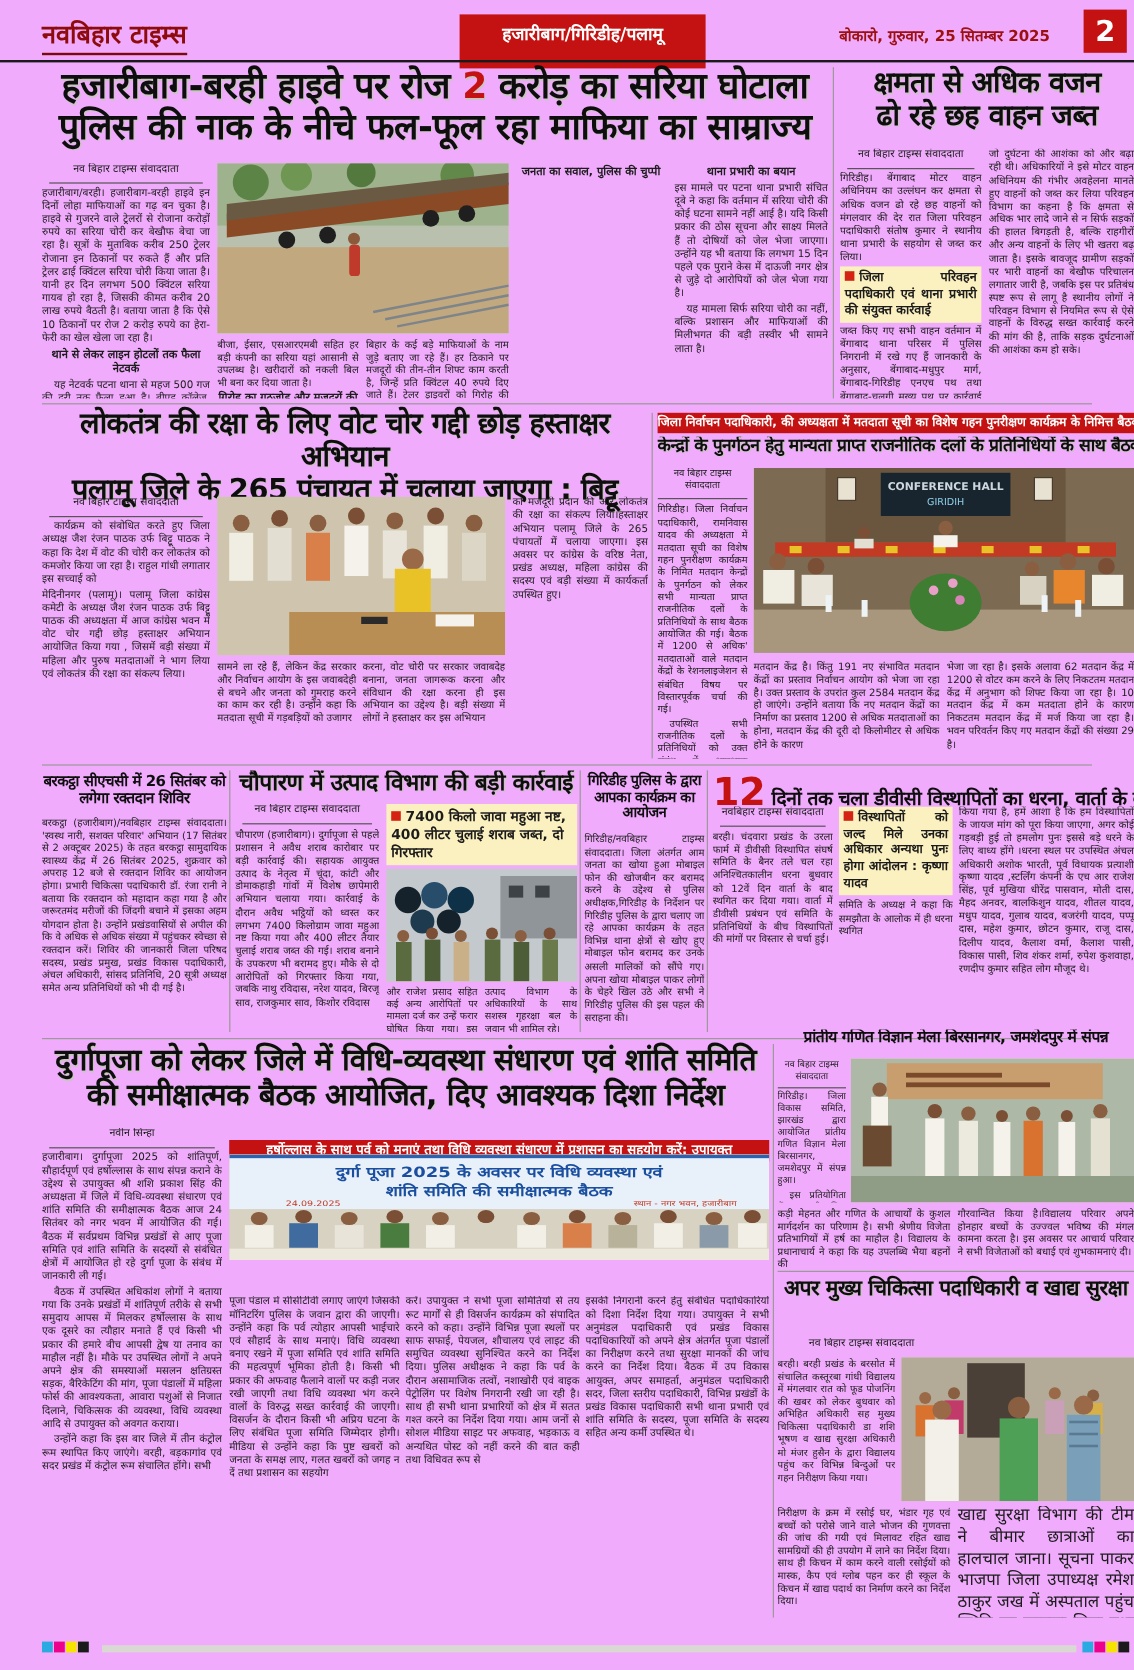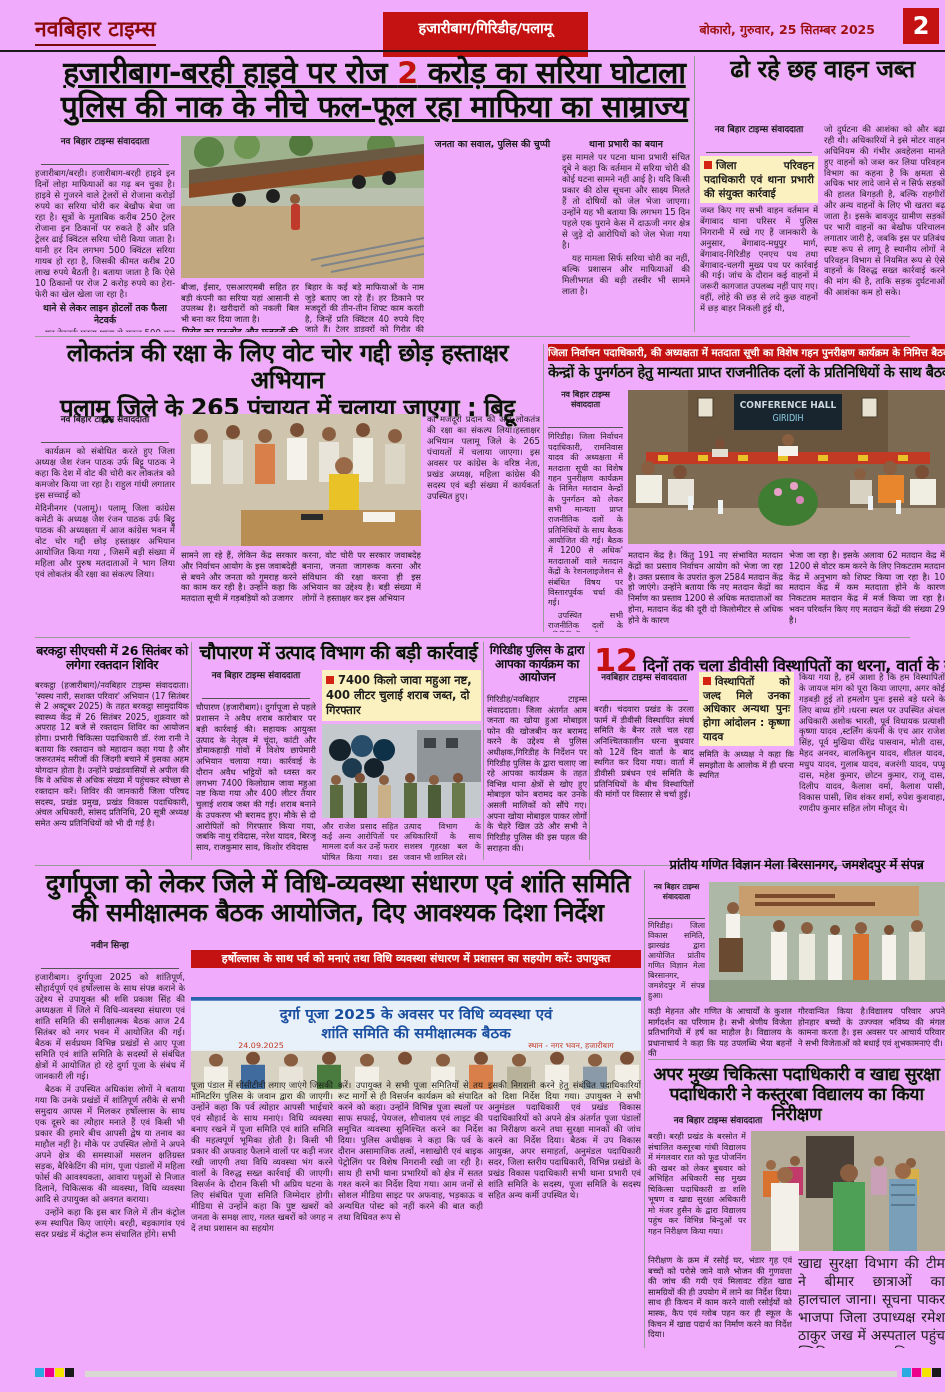--- a/index.html
+++ b/index.html
@@ -2,22 +2,22 @@
 <html><head>
 <meta charset="utf-8">
 <style>
   html,body{margin:0;padding:0;background:#dddbd4;}
   .page{position:relative;width:945px;height:1392px;margin:0 auto;background:#f0abfc;
         font-family:"DejaVu Sans","Liberation Sans",sans-serif;overflow:hidden;color:#1b1b1b;}
   .abs{position:absolute;}
   .col{position:absolute;overflow:hidden;font-size:9px;line-height:1.28;text-align:justify;color:#1c1c1c;}
   .bt{margin:0 0 2px;}
   .bt.ind{text-indent:10px;}
-  .byline{display:block;font-weight:700;text-align:center;font-size:8.8px;border-bottom:1px solid #555;
-          padding-bottom:17px;margin:0 6px 3px;}
+  .byline{display:block;font-weight:400;text-align:center;font-size:8.8px;border-bottom:1px solid #555;
+          padding-bottom:5px;margin:0 6px 3px;}
   .sub{font-weight:700;text-align:center;font-size:9.3px;margin:2px 0;}
   .headline{font-weight:900;color:#0e0e0e;text-align:center;line-height:1.14;letter-spacing:-0.4px;
             text-shadow:1px 1px 0 #c9c6c0;}
   .red{color:#c41111;}
   .redband{background:#c41111;color:#fff;font-weight:700;text-align:center;overflow:hidden;white-space:nowrap;}
   .ybox{background:#fbf0bf;font-weight:700;padding:3px 4px;line-height:1.3;}
   .sq{display:inline-block;width:8px;height:8px;background:#d42312;margin-right:4px;}
   .vline{position:absolute;width:1px;background:#9a9a96;}
   .hline{position:absolute;height:1px;background:#9a9a96;}
   .photo{position:absolute;overflow:hidden;background:#cfcabd;}
@@ -35,21 +35,21 @@
 
 <div class="page">
 
   <div class="abs masthead" style="left:35px;top:14px;">नवबिहार टाइम्स</div>
   <div class="abs editionbox" style="left:383px;top:12px;width:205px;">हजारीबाग/गिरिडीह/पलामू</div>
   <div class="abs dateline" style="left:690px;top:21px;width:185px;">बोकारो, गुरुवार, 25 सितम्बर 2025</div>
   <div class="abs pagenum" style="left:903px;top:8px;width:36px;height:36px;">2</div>
   <div class="abs" style="left:0;top:50px;width:945px;height:2px;background:#1a1a1a;"></div>
 
   <section class="abs" style="left:35px;top:56px;width:655px;height:276px;">
-    <div class="headline" style="position:absolute;left:12px;top:0;width:655px;font-size:30px;text-decoration:underline;">
+    <div class="headline" style="position:absolute;left:0;top:0;width:655px;font-size:30px;">
       <div><span>हजारीबाग-बरही हाइवे पर रोज </span><span class="red">2</span><span> करोड़ का सरिया घोटाला</span></div>
       <div>पुलिस की नाक के नीचे फल-फूल रहा माफिया का साम्राज्य</div>
     </div>
     <div class="col" style="left:0;top:80px;width:140px;height:196px;font-size:8.6px;">
       <span class="byline">नव बिहार टाइम्स संवाददाता</span>
       <p class="bt">हजारीबाग/बरही। हजारीबाग-बरही हाइवे इन दिनों लोहा माफियाओं का गढ़ बन चुका है। हाइवे से गुजरने वाले ट्रेलरों से रोजाना करोड़ों रुपये का सरिया चोरी कर बेखौफ बेचा जा रहा है। सूत्रों के मुताबिक करीब 250 ट्रेलर रोजाना इन ठिकानों पर रुकते हैं और प्रति ट्रेलर ढाई क्विंटल सरिया चोरी किया जाता है। यानी हर दिन लगभग 500 क्विंटल सरिया गायब हो रहा है, जिसकी कीमत करीब 20 लाख रुपये बैठती है। बताया जाता है कि ऐसे 10 ठिकानों पर रोज 2 करोड़ रुपये का हेरा-फेरी का खेल खेला जा रहा है।</p>
       <div class="sub">थाने से लेकर लाइन होटलों तक फैला नेटवर्क</div>
       <p class="bt ind">यह नेटवर्क पटना थाना से महज 500 गज की दूरी तक फैला हुआ है। बीएड कॉलेज, दाऊजी नगर से अलीनगर के बीच बने गोदामों और लाइन होटलों के पीछे खुलेआम सरिया उतारा और बेचा जा रहा है। टाटा टिस्कॉन, जिंदल पैंथर, कामधेनु टीएमटी, सेल, श्याम,</p>
     </div>
     <div class="photo" style="left:146px;top:80px;width:243px;height:142px;">
@@ -91,24 +91,26 @@
       <div class="sub">थाना प्रभारी का बयान</div>
       <p class="bt">इस मामले पर पटना थाना प्रभारी संचित दूबे ने कहा कि वर्तमान में सरिया चोरी की कोई घटना सामने नहीं आई है। यदि किसी प्रकार की ठोस सूचना और साक्ष्य मिलते हैं तो दोषियों को जेल भेजा जाएगा। उन्होंने यह भी बताया कि लगभग 15 दिन पहले एक पुराने केस में दाऊजी नगर क्षेत्र से जुड़े दो आरोपियों को जेल भेजा गया है।</p>
       <p class="bt ind">यह मामला सिर्फ सरिया चोरी का नहीं, बल्कि प्रशासन और माफियाओं की मिलीभगत की बड़ी तस्वीर भी सामने लाता है।</p>
     </div>
   </section>
 
   <div class="vline" style="left:694px;top:56px;height:276px;"></div>
 
   <section class="abs" style="left:700px;top:56px;width:245px;height:276px;">
     <div class="headline" style="position:absolute;left:0;top:0;width:245px;font-size:24px;">
+      <div>क्षमता से अधिक वजन</div>
       <div>ढो रहे छह वाहन जब्त</div>
     </div>
     <div class="col" style="left:0;top:68px;width:118px;height:208px;font-size:8.5px;">
       <span class="byline">नव बिहार टाइम्स संवाददाता</span>
+      <p class="bt">गिरिडीह। बेंगाबाद मोटर वाहन अधिनियम का उल्लंघन कर क्षमता से अधिक वजन ढो रहे छह वाहनों को मंगलवार की देर रात जिला परिवहन पदाधिकारी संतोष कुमार ने स्थानीय थाना प्रभारी के सहयोग से जब्त कर लिया।</p>
       <div class="ybox" style="font-size:10.5px;margin:2px 0;">
         <span class="sq"></span><span>जिला परिवहन पदाधिकारी एवं थाना प्रभारी की संयुक्त कार्रवाई</span>
       </div>
       <p class="bt">जब्त किए गए सभी वाहन वर्तमान में बेंगाबाद थाना परिसर में पुलिस निगरानी में रखे गए हैं जानकारी के अनुसार, बेंगाबाद-मधुपुर मार्ग, बेंगाबाद-गिरिडीह एनएच पथ तथा बेंगाबाद-चलगी मुख्य पथ पर कार्रवाई की गई। जांच के दौरान कई वाहनों में जरूरी कागजात उपलब्ध नहीं पाए गए। वहीं, लोहे की छड़ से लदे कुछ वाहनों में छड़ बाहर निकली हुई थी,</p>
     </div>
     <div class="col" style="left:124px;top:68px;width:121px;height:208px;font-size:8.5px;">
       <p class="bt">जो दुर्घटना की आशंका को और बढ़ा रही थी। अधिकारियों ने इसे मोटर वाहन अधिनियम की गंभीर अवहेलना मानते हुए वाहनों को जब्त कर लिया परिवहन विभाग का कहना है कि क्षमता से अधिक भार लादे जाने से न सिर्फ सड़कों की हालत बिगड़ती है, बल्कि राहगीरों और अन्य वाहनों के लिए भी खतरा बढ़ जाता है। इसके बावजूद ग्रामीण सड़कों पर भारी वाहनों का बेखौफ परिचालन लगातार जारी है, जबकि इस पर प्रतिबंध स्पष्ट रूप से लागू है स्थानीय लोगों ने परिवहन विभाग से नियमित रूप से ऐसे वाहनों के विरुद्ध सख्त कार्रवाई करने की मांग की है, ताकि सड़क दुर्घटनाओं की आशंका कम हो सके।</p>
     </div>
   </section>
 
@@ -321,21 +323,21 @@
       <div>दुर्गापूजा को लेकर जिले में विधि-व्यवस्था संधारण एवं शांति समिति</div>
       <div>की समीक्षात्मक बैठक आयोजित, दिए आवश्यक दिशा निर्देश</div>
     </div>
     <div class="col" style="left:0;top:70px;width:150px;height:408px;font-size:8.6px;">
       <span class="byline">नवीन सिन्हा</span>
       <p class="bt">हजारीबाग। दुर्गापूजा 2025 को शांतिपूर्ण, सौहार्दपूर्ण एवं हर्षोल्लास के साथ संपन्न कराने के उद्देश्य से उपायुक्त श्री शशि प्रकाश सिंह की अध्यक्षता में जिले में विधि-व्यवस्था संधारण एवं शांति समिति की समीक्षात्मक बैठक आज 24 सितंबर को नगर भवन में आयोजित की गई। बैठक में सर्वप्रथम विभिन्न प्रखंडों से आए पूजा समिति एवं शांति समिति के सदस्यों से संबंधित क्षेत्रों में आयोजित हो रहे दुर्गा पूजा के संबंध में जानकारी ली गई।</p>
       <p class="bt ind">बैठक में उपस्थित अधिकांश लोगों ने बताया गया कि उनके प्रखंडों में शांतिपूर्ण तरीके से सभी समुदाय आपस में मिलकर हर्षोल्लास के साथ एक दूसरे का त्यौहार मनाते हैं एवं किसी भी प्रकार की हमारे बीच आपसी द्वेष या तनाव का माहौल नहीं है। मौके पर उपस्थित लोगों ने अपने अपने क्षेत्र की समस्याओं मसलन क्षतिग्रस्त सड़क, बैरिकेटिंग की मांग, पूजा पंडालों में महिला फोर्स की आवश्यकता, आवारा पशुओं से निजात दिलाने, चिकित्सक की व्यवस्था, विधि व्यवस्था आदि से उपायुक्त को अवगत कराया।</p>
       <p class="bt ind">उन्होंने कहा कि इस बार जिले में तीन कंट्रोल रूम स्थापित किए जाएंगे। बरही, बड़कागांव एवं सदर प्रखंड में कंट्रोल रूम संचालित होंगे। सभी</p>
     </div>
     <div class="redband" style="position:absolute;left:156px;top:80px;width:450px;height:18px;font-size:11px;line-height:18px;">हर्षोल्लास के साथ पर्व को मनाएं तथा विधि व्यवस्था संधारण में प्रशासन का सहयोग करें: उपायुक्त</div>
-    <div class="photo" style="left:156px;top:92px;width:450px;height:104px;margin-top:35px;">
+    <div class="photo" style="left:156px;top:92px;width:450px;height:88px;">
       <svg viewBox="0 0 450 112" preserveAspectRatio="none">
         <rect width="450" height="112" fill="#d8d2c2"></rect>
         <rect width="450" height="58" fill="#e8f0fa"></rect>
         <rect width="450" height="4" fill="#2a62b0"></rect>
         <text x="225" y="24" font-size="15" font-weight="bold" fill="#1a4fa0" text-anchor="middle">दुर्गा पूजा 2025 के अवसर पर विधि व्यवस्था एवं</text>
         <text x="225" y="44" font-size="15" font-weight="bold" fill="#1a4fa0" text-anchor="middle">शांति समिति की समीक्षात्मक बैठक</text>
         <text x="70" y="55" font-size="8" fill="#c23a24" text-anchor="middle">24.09.2025</text>
         <text x="380" y="55" font-size="8" fill="#c23a24" text-anchor="middle">स्थान - नगर भवन, हजारीबाग</text>
         <g>
           <circle cx="25" cy="68" r="7" fill="#8a5f41"></circle>
@@ -418,21 +420,20 @@
     <div class="col" style="left:150px;top:150px;width:147px;height:50px;font-size:8.3px;">
       <p class="bt">गौरवान्वित किया है।विद्यालय परिवार अपने होनहार बच्चों के उज्ज्वल भविष्य की मंगल कामना करता है। इस अवसर पर आचार्य परिवार ने सभी विजेताओं को बधाई एवं शुभकामनाएं दी।</p>
     </div>
   </section>
 
   <div class="hline" style="left:648px;top:1059px;width:297px;"></div>
 
   <section class="abs" style="left:648px;top:1063px;width:297px;height:285px;">
     <div class="headline" style="position:absolute;left:0;top:2px;width:297px;font-size:17.5px;">
       <div>अपर मुख्य चिकित्सा पदाधिकारी व खाद्य सुरक्षा</div>
-      <div>पदाधिकारी ने कस्तूरबा विद्यालय का किया निरीक्षण</div>
     </div>
     <div class="col" style="left:0;top:52px;width:140px;height:14px;font-size:8.5px;">
       <span class="byline" style="margin:0;">नव बिहार टाइम्स संवाददाता</span>
     </div>
     <div class="col" style="left:0;top:68px;width:98px;height:120px;font-size:8.2px;">
       <p class="bt">बरही। बरही प्रखंड के बरसोत में संचालित कस्तूरबा गांधी विद्यालय में मंगलवार रात को फूड पोजनिंग की खबर को लेकर बुधवार को अभिहित अधिकारी सह मुख्य चिकित्सा पदाधिकारी डा शशि भूषण व खाद्य सुरक्षा अधिकारी मो मंजर हुसैन के द्वारा विद्यालय पहुंच कर विभिन्न बिन्दुओं पर गहन निरीक्षण किया गया।</p>
     </div>
     <div class="photo" style="left:103px;top:68px;width:194px;height:120px;">
       <svg viewBox="0 0 194 120" preserveAspectRatio="none">
         <rect width="194" height="120" fill="#b3aa98"></rect>

